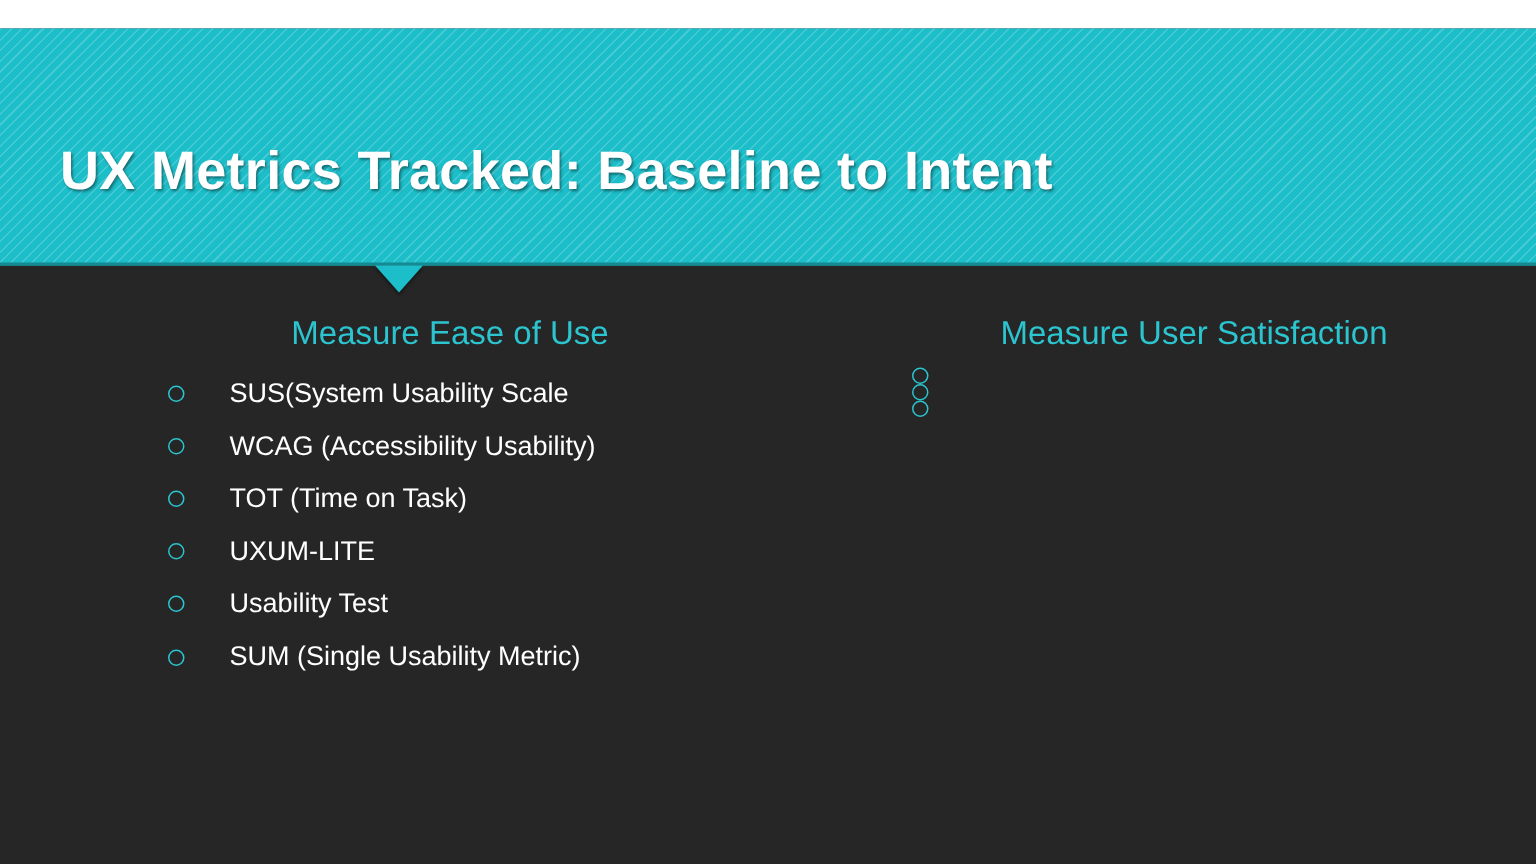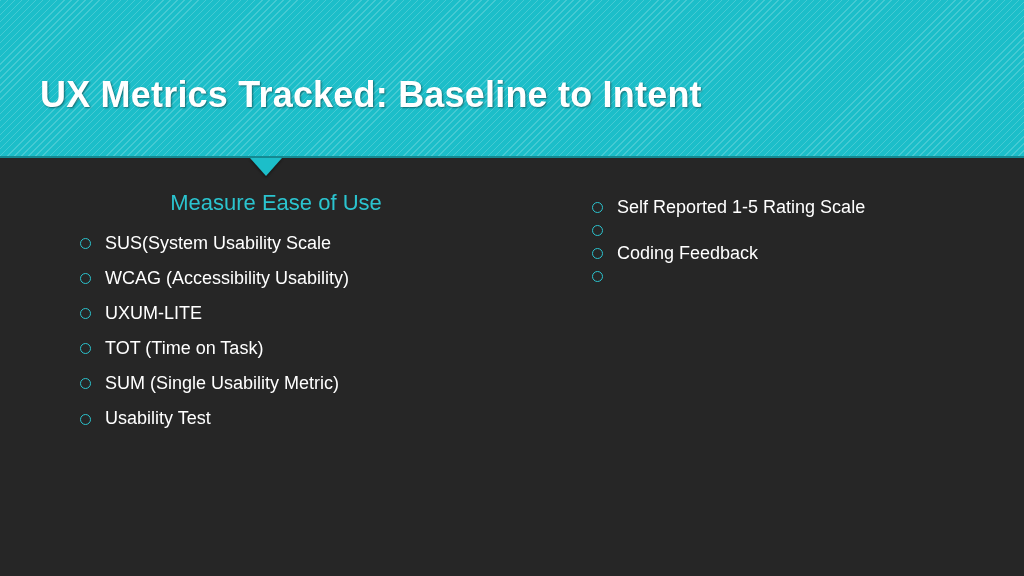--- a/index.html
+++ b/index.html
@@ -3,38 +3,39 @@
 <meta charset="utf-8">
 <style>
   * { margin: 0; padding: 0; box-sizing: border-box; }
   html, body { width: 1024px; height: 576px; overflow: hidden; font-family: "Century Gothic", "Segoe UI", Arial, sans-serif; }
   .slide { width: 1024px; height: 576px; background: #262626; position: relative; }
   .header {
     width: 100%; height: 158px; position: relative;
     background-color: #1cbec9;
     background-image: repeating-linear-gradient(135deg, rgba(255,255,255,0.18) 0px, rgba(255,255,255,0.18) 1px, transparent 1px, transparent 5px);
     border-bottom: 2px solid #148a92;
+    margin-top: 19px;
   }
   .title {
     position: absolute; left: 40px; top: 74px;
     font-size: 36px; font-weight: bold; color: #fff;
     text-shadow: 1px 1px 2px rgba(0,0,0,0.45);
     letter-spacing: 0.2px;
   }
   .caret {
     position: absolute; left: 250px; top: 158px; width: 0; height: 0;
     border-left: 16px solid transparent;
     border-right: 16px solid transparent;
     border-top: 18px solid #1cbec9;
     filter: drop-shadow(0 2px 1px rgba(0,0,0,0.35));
   }
-  .cols { position: absolute; top: 190px; left: 0; right: 0; display: flex; }
+  .cols { position: absolute; top: 190px; left: 0; right: 0; display: flex; padding-left: 32px; }
   .col { flex: 0 0 50%; padding: 0 40px 0 80px; }
   .col-title { color: #2bc4cf; font-size: 22px; font-weight: normal; text-align: center; margin-bottom: 10px; }
-  .item { display: flex; align-items: center; gap: 14px; color: #fff; font-size: 18px; line-height: 1.95; }
+  .item { display: flex; align-items: center; gap: 30px; color: #fff; font-size: 18px; line-height: 1.95; }
   .bullet {
     width: 11px; height: 11px; border: 1.6px solid #2bc4cf; border-radius: 50%; flex: 0 0 auto;
     display: inline-block;
   }
 </style>
 </head>
 <body>
 
 <div class="slide">
   <div class="header">
@@ -48,45 +49,41 @@
       <div class="item">
           <span class="bullet"></span>
           <span>SUS(System Usability Scale</span>
         </div>
       <div class="item">
           <span class="bullet"></span>
           <span>WCAG (Accessibility Usability)</span>
         </div>
       <div class="item">
           <span class="bullet"></span>
+          <span>TOT (Time on Task)</span>
+        </div>
+      <div class="item">
+          <span class="bullet"></span>
           <span>UXUM-LITE</span>
         </div>
       <div class="item">
           <span class="bullet"></span>
-          <span>TOT (Time on Task)</span>
+          <span>Usability Test</span>
         </div>
       <div class="item">
           <span class="bullet"></span>
           <span>SUM (Single Usability Metric)</span>
         </div>
-      <div class="item">
-          <span class="bullet"></span>
-          <span>Usability Test</span>
-        </div>
     </div>
     <div class="col">
-      <div class="item">
-          <span class="bullet"></span>
-          <span>Self Reported 1-5 Rating Scale</span>
-        </div>
+      <div class="col-title">Measure User Satisfaction</div>
       <div class="item">
           <span class="bullet"></span>
         </div>
       <div class="item">
           <span class="bullet"></span>
-          <span>Coding Feedback</span>
         </div>
       <div class="item">
           <span class="bullet"></span>
         </div>
     </div>
   </div>
 </div>
 
 </body></html>

